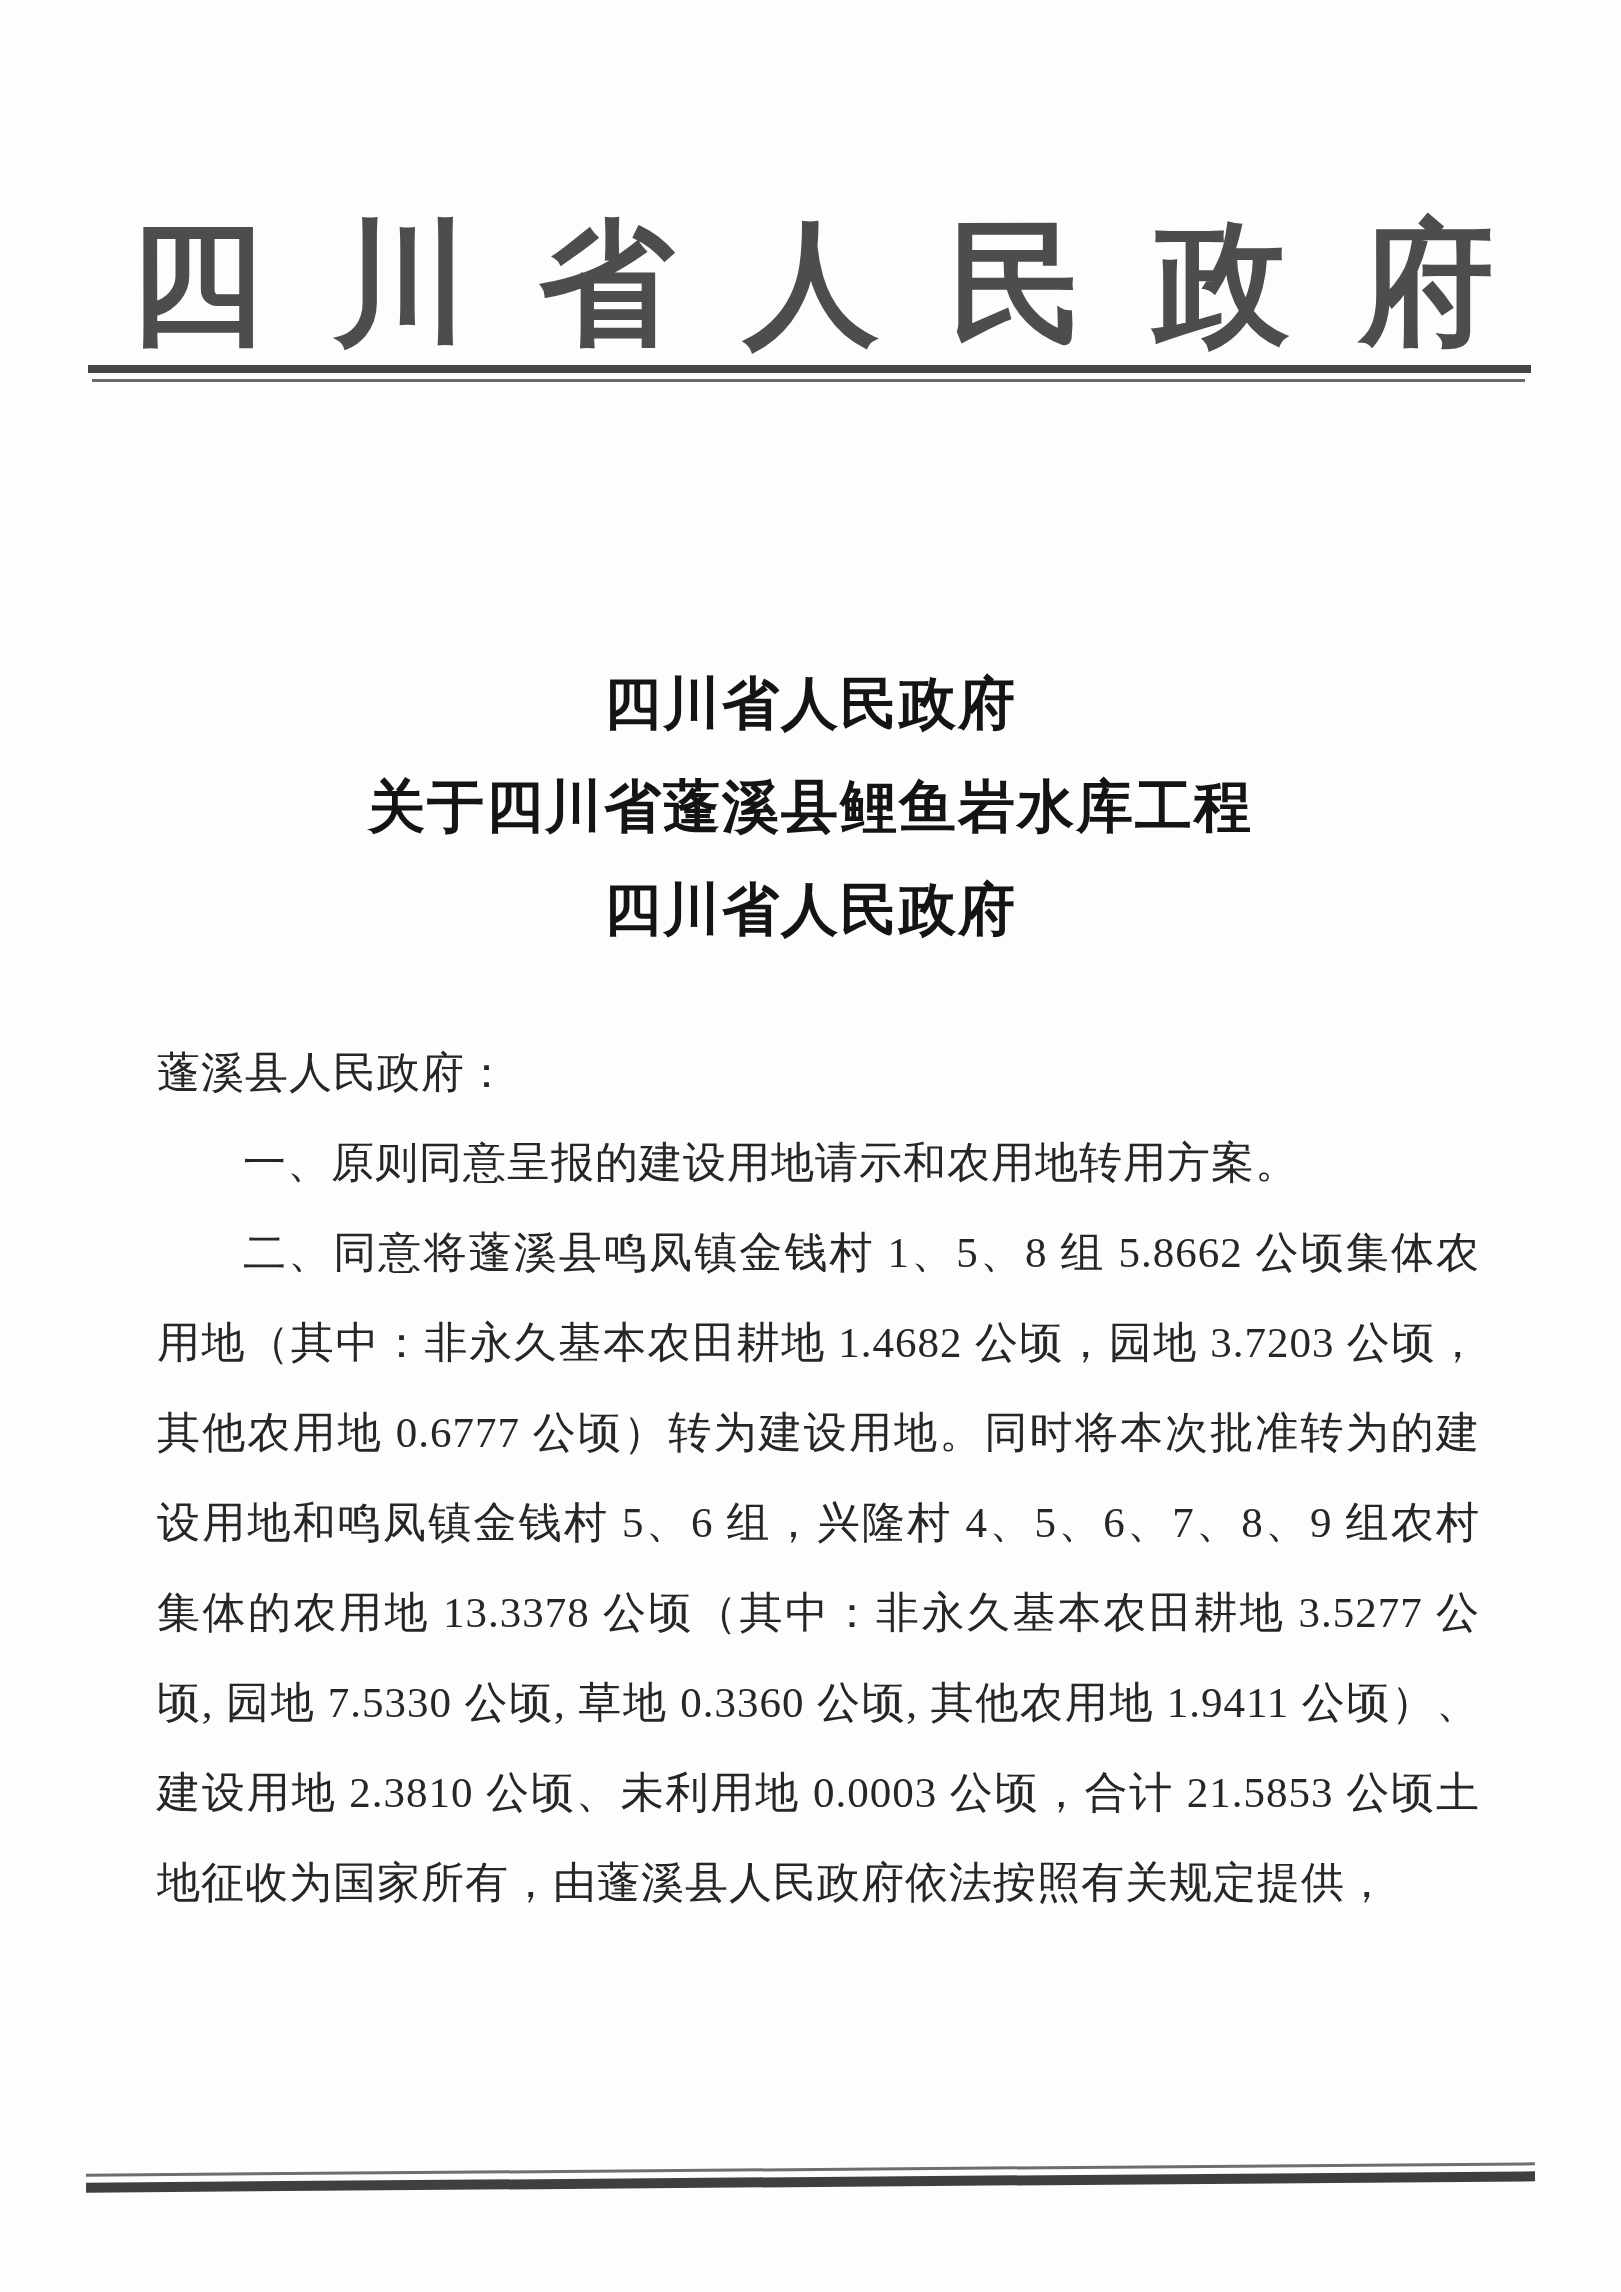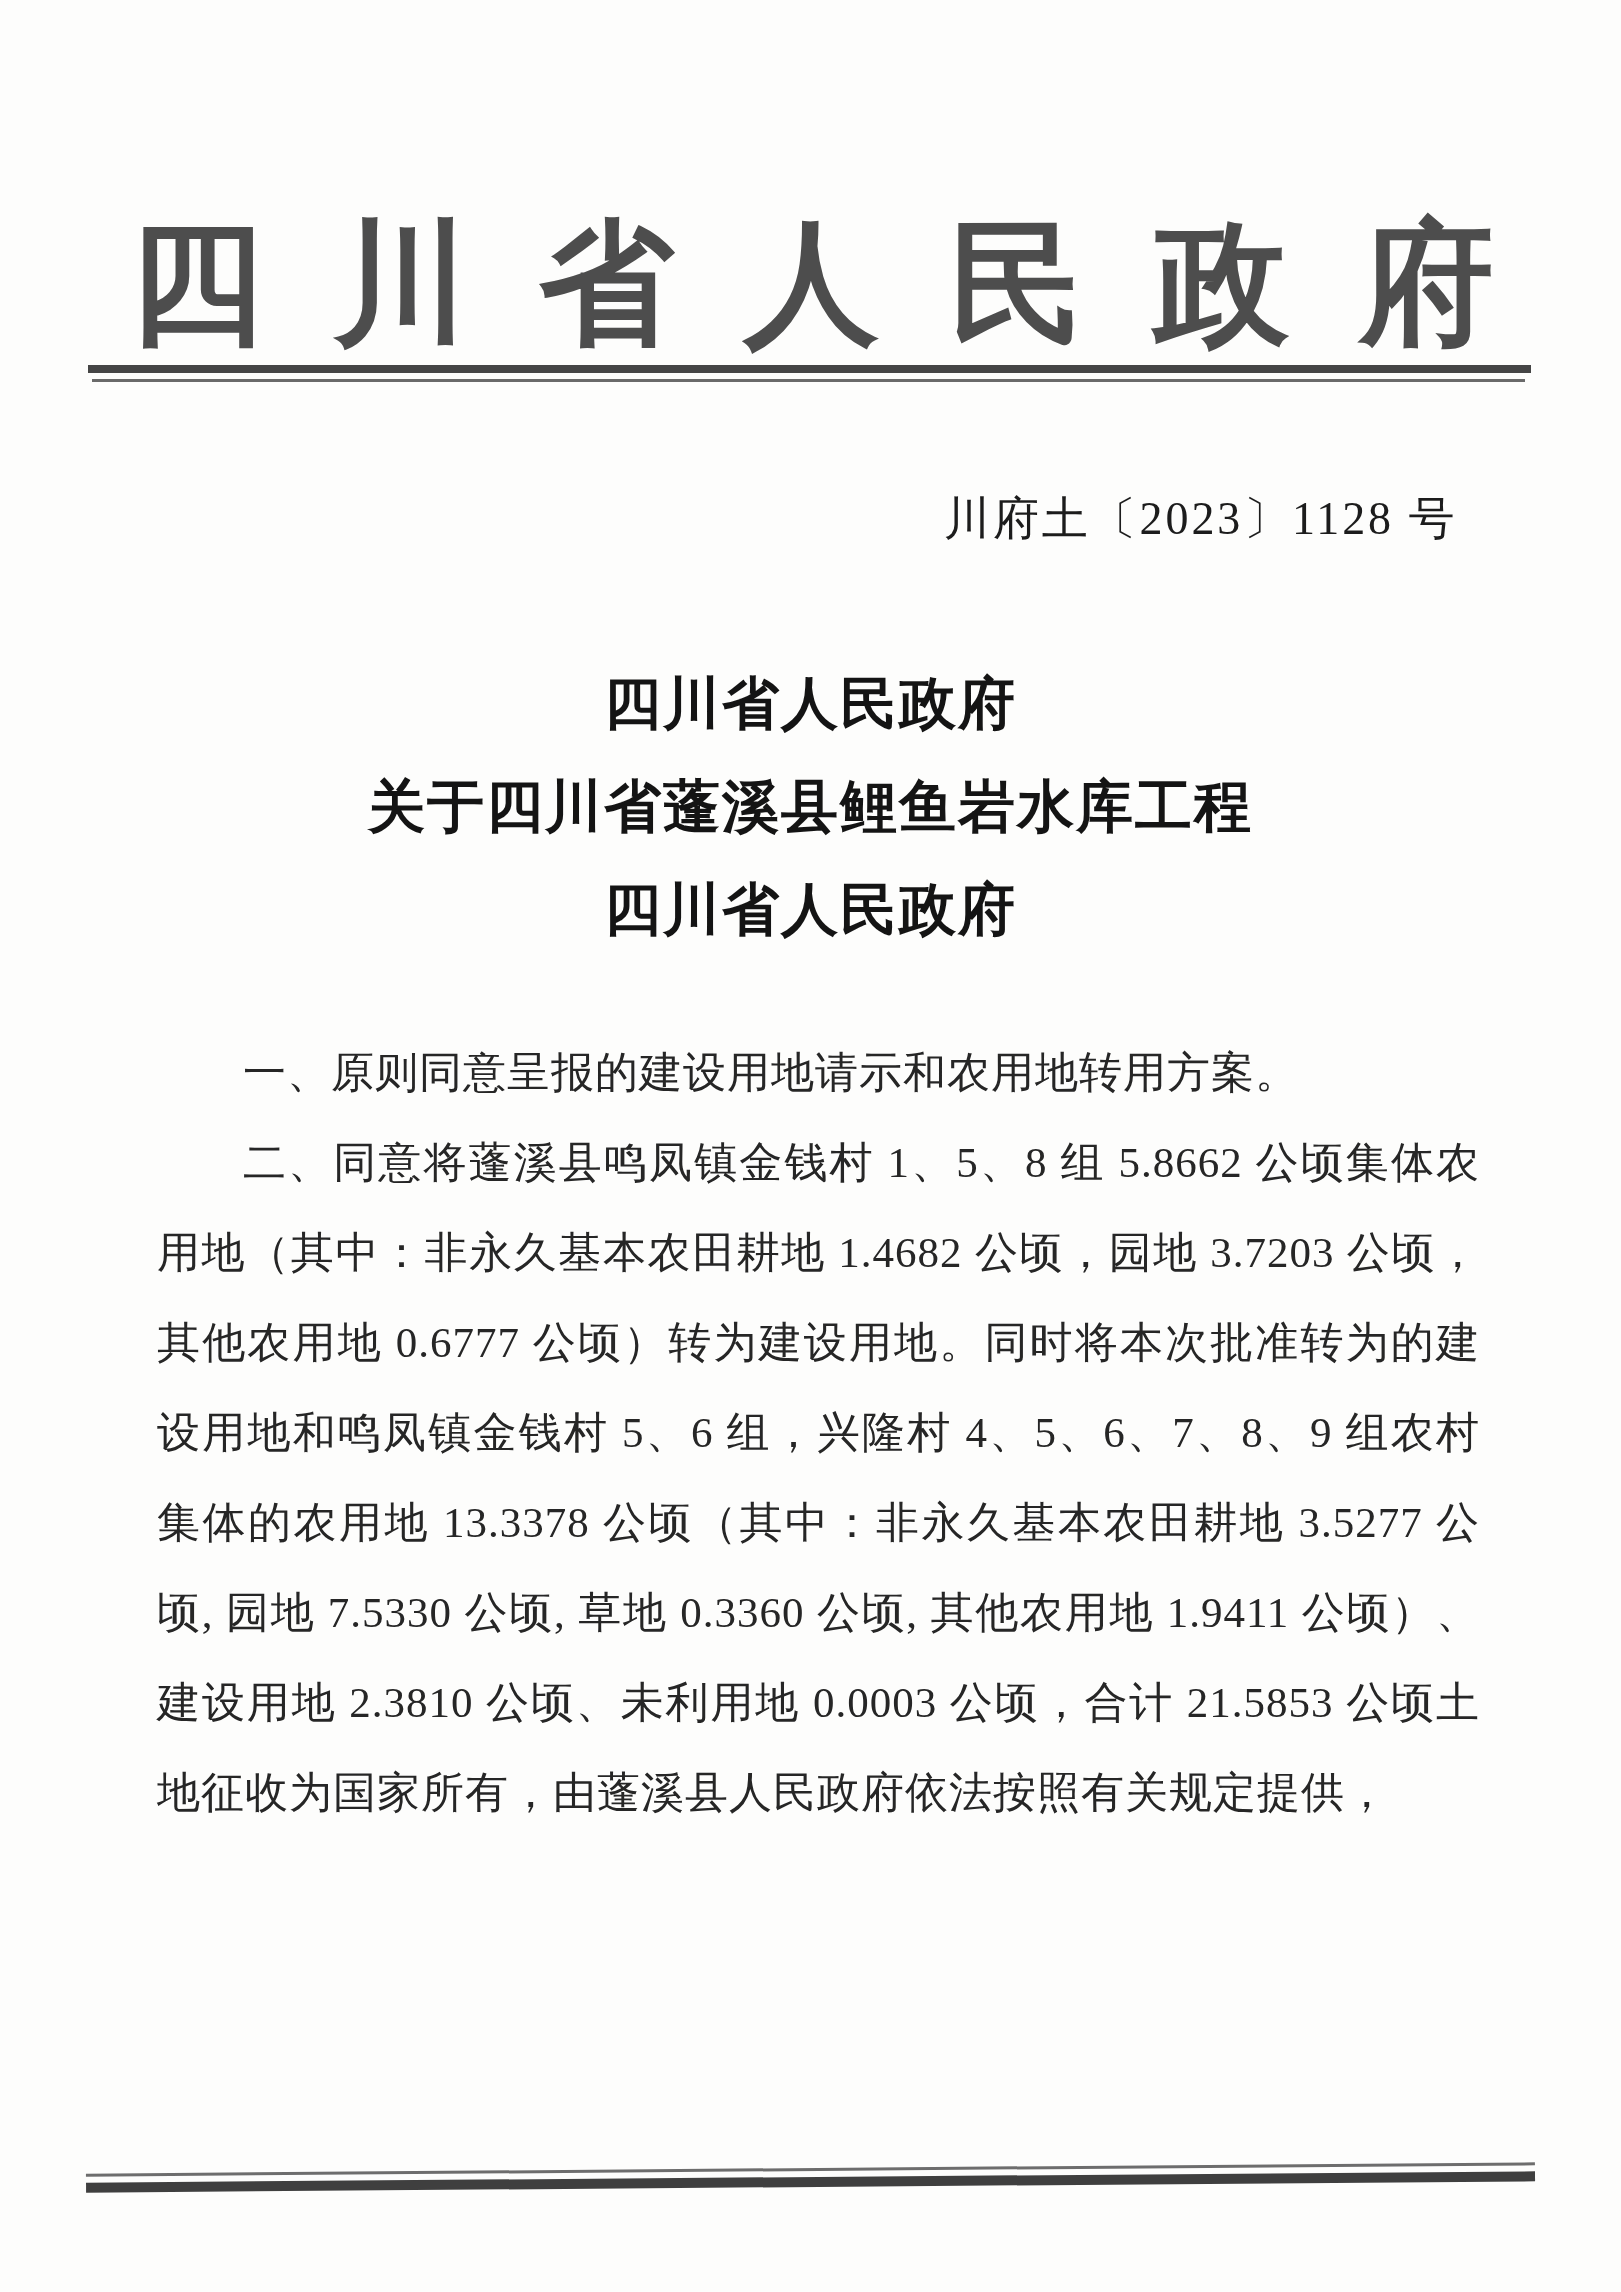--- a/index.html
+++ b/index.html
@@ -115,29 +115,29 @@
 </head>
 <body>
 
 <div class="page">
 
   <div class="masthead">四川省人民政府</div>
 
   <div class="rule-thick-top"></div>
   <div class="rule-thin-top"></div>
 
-  <div class="doc-number">川府土〔2023〕1128 号</div>
 
   <div class="doc-title">
     <div>四川省人民政府</div>
     <div>关于四川省蓬溪县鲤鱼岩水库工程</div>
     <div>四川省人民政府</div>
   </div>
 
   <div class="body-block">
+    <p class="salutation">蓬溪县人民政府：</p>
     <p>一、原则同意呈报的建设用地请示和农用地转用方案。</p>
     <p>二、同意将蓬溪县鸣凤镇金钱村 1、5、8 组 5.8662 公顷集体农用地（其中：非永久基本农田耕地 1.4682 公顷，园地 3.7203 公顷，其他农用地 0.6777 公顷）转为建设用地。同时将本次批准转为的建设用地和鸣凤镇金钱村 5、6 组，兴隆村 4、5、6、7、8、9 组农村集体的农用地 13.3378 公顷（其中：非永久基本农田耕地 3.5277 公顷, 园地 7.5330 公顷, 草地 0.3360 公顷, 其他农用地 1.9411 公顷）、建设用地 2.3810 公顷、未利用地 0.0003 公顷，合计 21.5853 公顷土地征收为国家所有，由蓬溪县人民政府依法按照有关规定提供，</p>
   </div>
 
   <div class="footer-rules">
     <div class="rule-thin-bottom"></div>
     <div class="rule-thick-bottom"></div>
   </div>
 
 </div>

